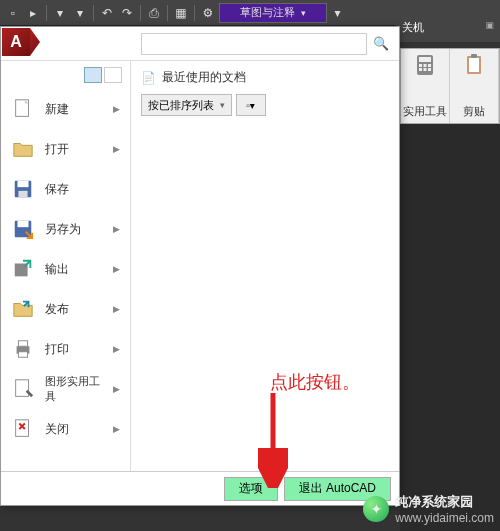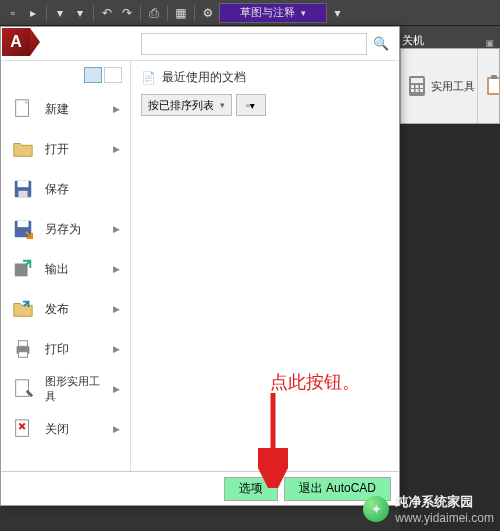--- a/index.html
+++ b/index.html
@@ -2,23 +2,23 @@
 <html><head>
 <meta charset="utf-8">
 <style>
 * { margin: 0; padding: 0; box-sizing: border-box; font-family: "Microsoft YaHei", Arial, sans-serif; }
 body { width: 500px; height: 531px; overflow: hidden; position: relative; background: #333; }
 .toolbar { background: #444; height: 26px; display: flex; align-items: center; padding: 0 4px; gap: 2px; border-bottom: 1px solid #222; }
 .tb-btn { width: 18px; height: 18px; display: flex; align-items: center; justify-content: center; color: #ddd; font-size: 12px; }
 .tb-sep { width: 1px; height: 16px; background: #666; margin: 0 2px; }
 .tb-select { background: #4c1d95; color: #ddd; border: 1px solid #666; height: 20px; font-size: 11px; padding: 0 20px; display: flex; align-items: center; }
 .tb-select::after { content: "▾"; margin-left: 6px; font-size: 9px; }
-.ribbon-tab-bar { position: absolute; top: 26px; right: 0; width: 104px; height: 22px; background: #444; color: #ddd; font-size: 11px; display: flex; align-items: flex-end; padding: 0 6px; }
+.ribbon-tab-bar { position: absolute; top: 20px; right: 0; width: 104px; height: 22px; background: #444; color: #ddd; font-size: 11px; display: flex; align-items: flex-start; padding: 0 6px; }
 .ribbon-panels { position: absolute; top: 48px; right: 0; width: 100px; height: 76px; background: #f0f0f0; border: 1px solid #aaa; display: flex; }
-.ribbon-panel { flex: 1; border-right: 1px solid #ccc; display: flex; flex-direction: row; align-items: center; justify-content: space-between; padding: 4px 2px; }
+.ribbon-panel { flex: 1; border-right: 1px solid #ccc; display: flex; flex-direction: column; align-items: center; justify-content: space-between; padding: 4px 2px; }
 .ribbon-icon { width: 28px; height: 24px; }
 .ribbon-label { font-size: 11px; color: #333; white-space: nowrap; }
 .app-menu { position: absolute; top: 26px; left: 0; width: 400px; height: 480px; background: #fff; border: 1px solid #999; box-shadow: 2px 2px 8px rgba(0,0,0,0.3); display: flex; flex-direction: column; }
 .app-logo { position: absolute; top: 28px; left: 2px; width: 28px; height: 28px; background: linear-gradient(135deg, #b02020, #701010); color: #fff; font-weight: bold; font-size: 16px; display: flex; align-items: center; justify-content: center; z-index: 10; }
 .app-logo::after { content: ""; position: absolute; right: -10px; top: 0; width: 10px; height: 28px; background: linear-gradient(135deg, #b02020, #701010); clip-path: polygon(0 0, 100% 50%, 0 100%); }
 .menu-top { height: 34px; display: flex; align-items: center; padding: 4px 8px 4px 140px; gap: 4px; border-bottom: 1px solid #ddd; }
 .search-box { flex: 1; height: 22px; border: 1px solid #ccc; background: #fff; }
 .search-icon { width: 20px; height: 20px; display: flex; align-items: center; justify-content: center; color: #999; font-size: 13px; }
 .menu-body { flex: 1; display: flex; }
 .menu-left { width: 130px; border-right: 1px solid #ddd; padding: 6px 0; }

